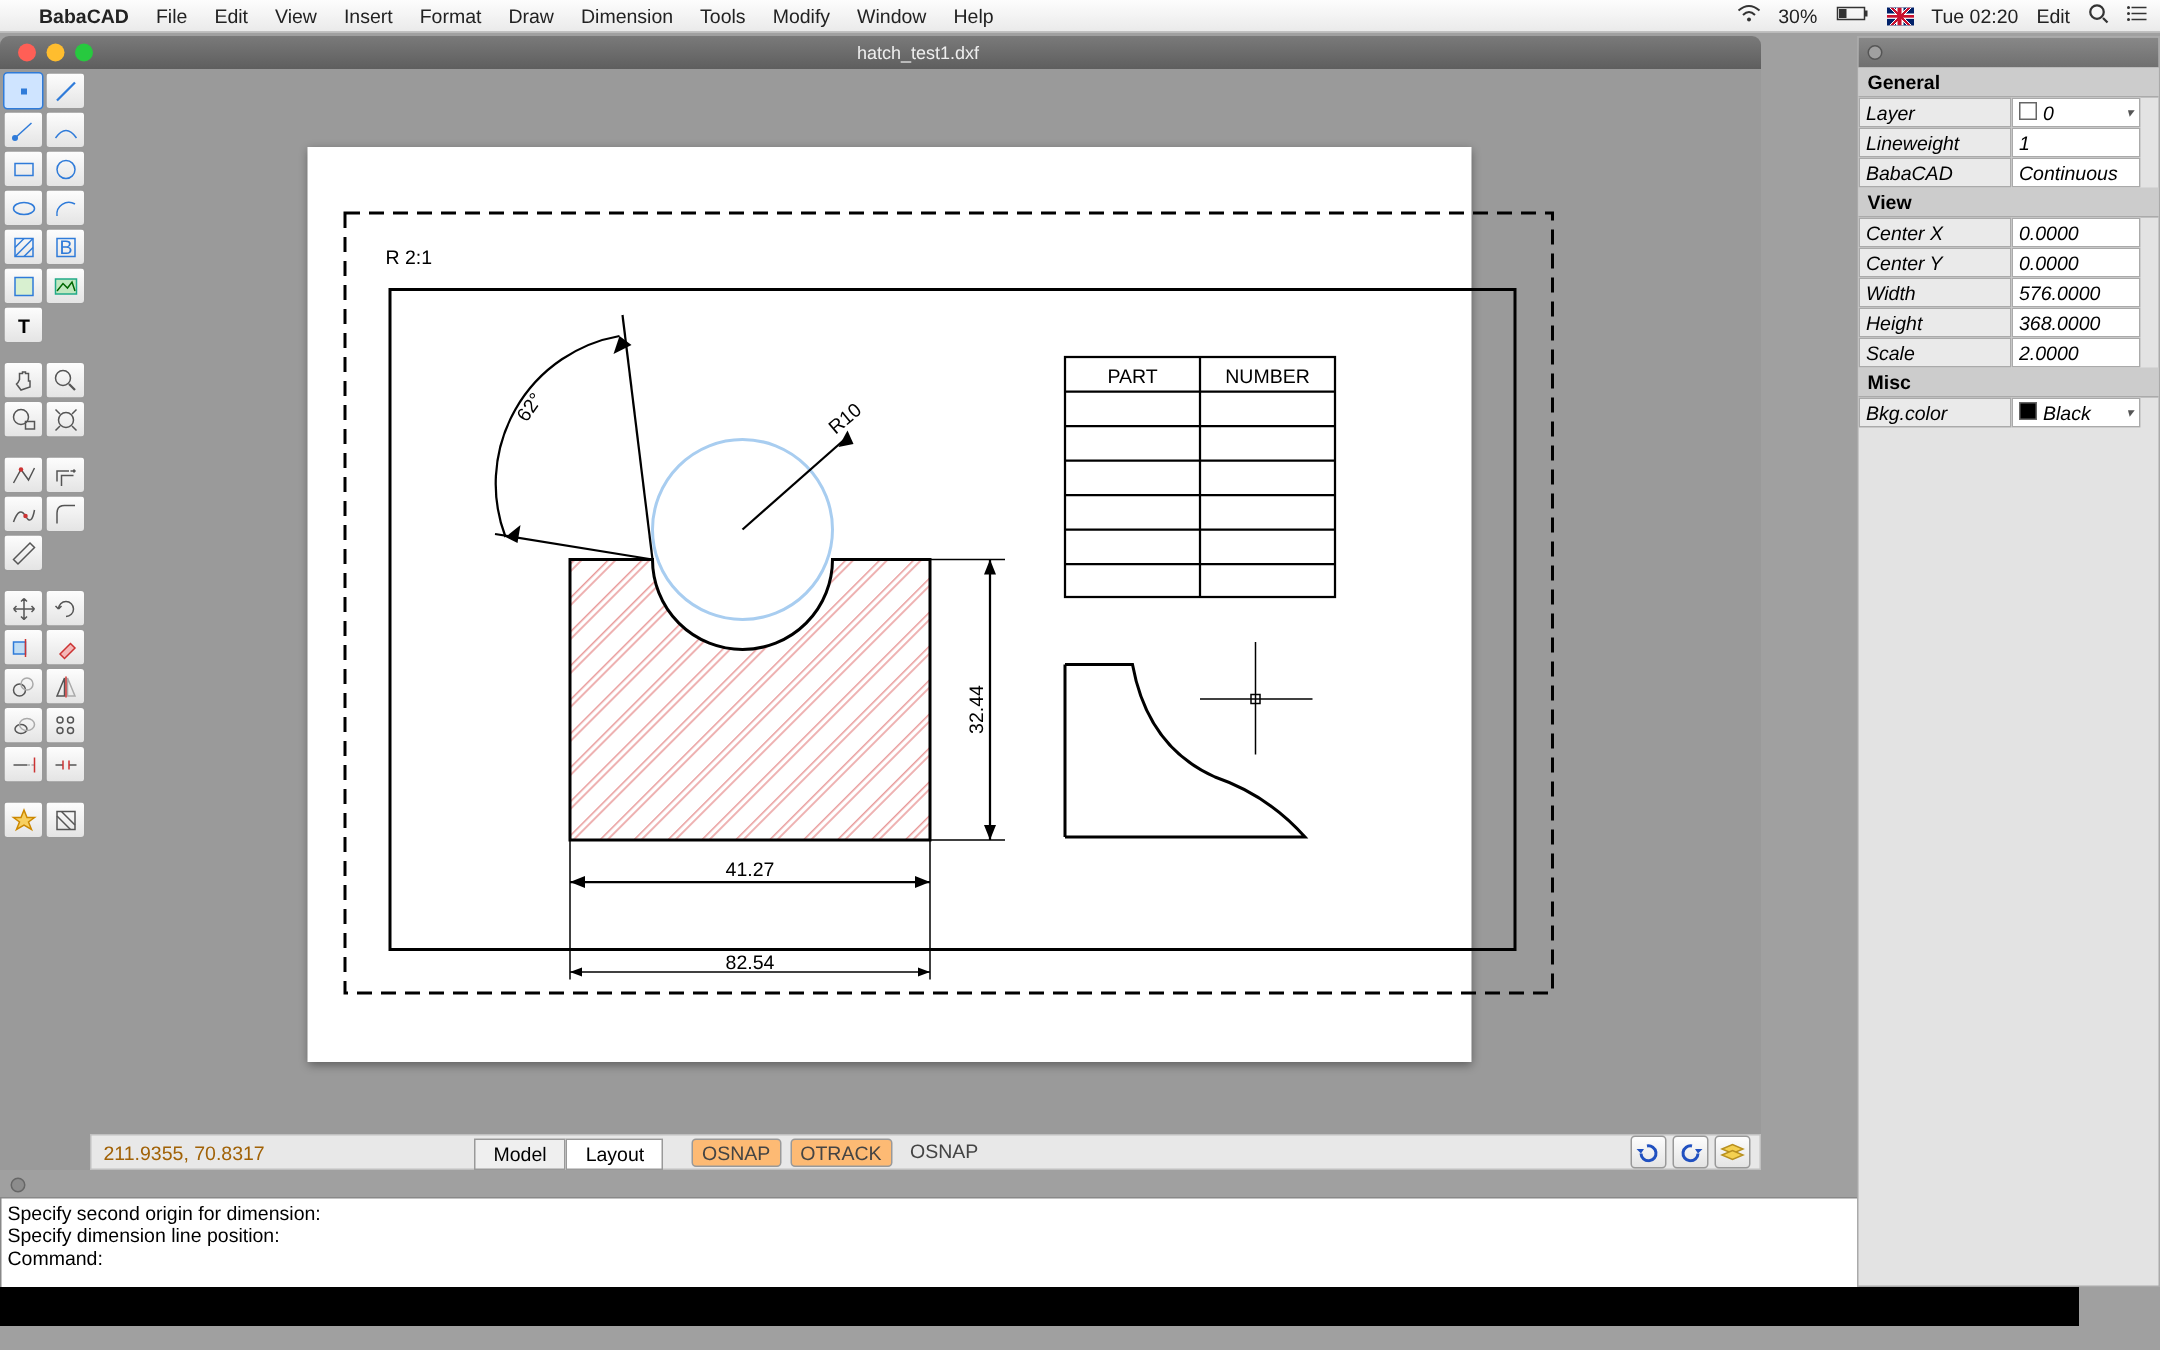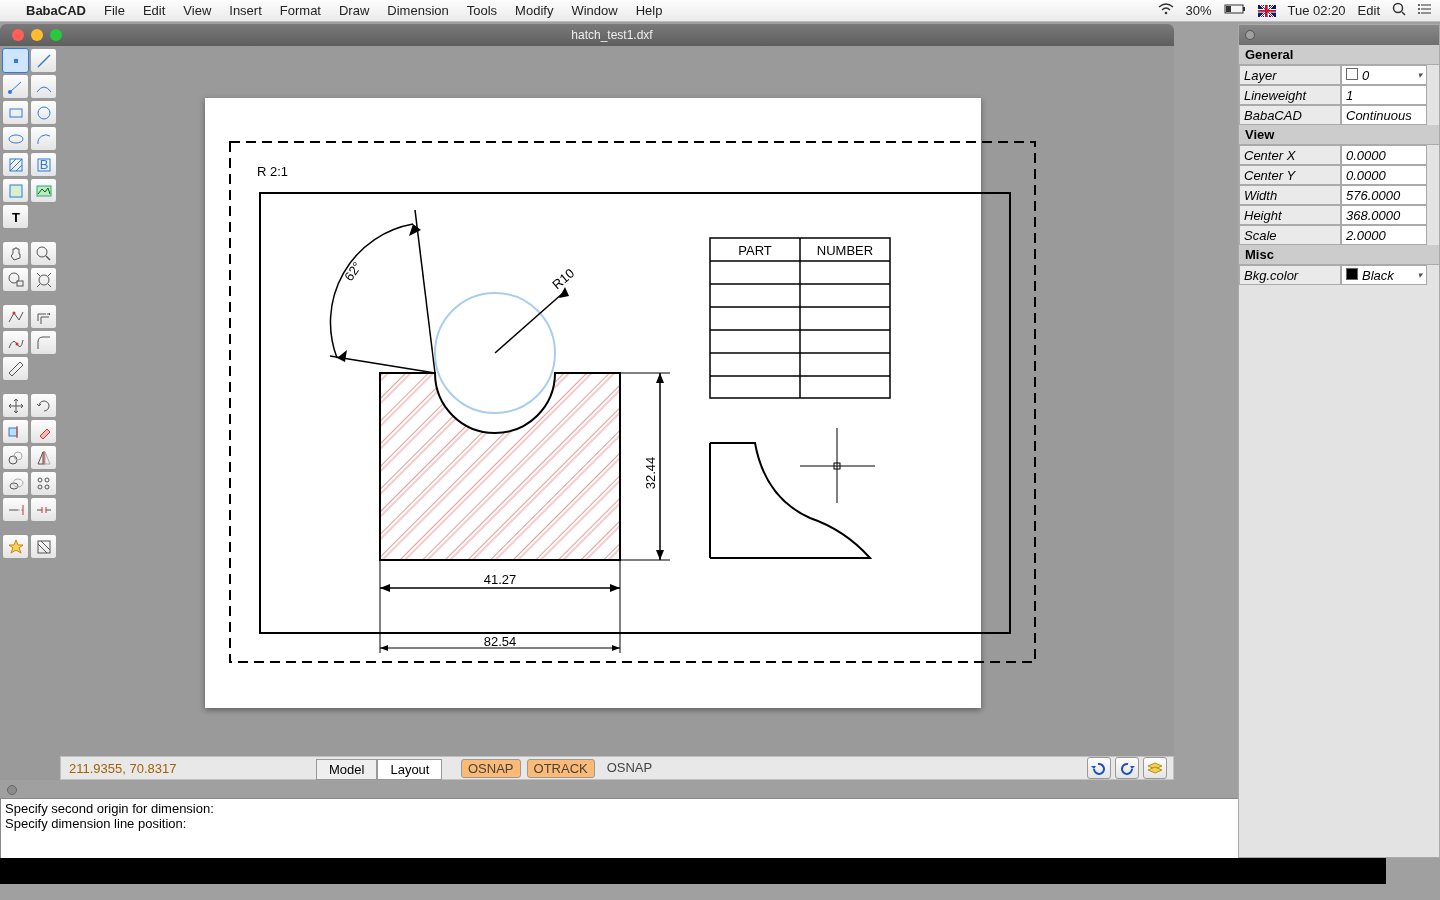--- a/index.html
+++ b/index.html
@@ -496,20 +496,21 @@
           <path d="M2 9 L9 6 L16 9 L9 12 Z" fill="#f4d050" stroke="#b89020"></path>
         </svg>
       </div>
   </div>
 </div>
 
 <div class="cmdlog">
   <div class="dot"></div>
   <div>Specify second origin for dimension:</div>
   <div>Specify dimension line position:</div>
+  <div>Command:</div>
 </div>
 <div class="blackbar"></div>
 
 <div class="props">
   <div class="titlebar">
       <div class="dot"></div>
     </div>
   <div class="sect">General</div>
   <div class="row">
     <div class="k">Layer</div>

